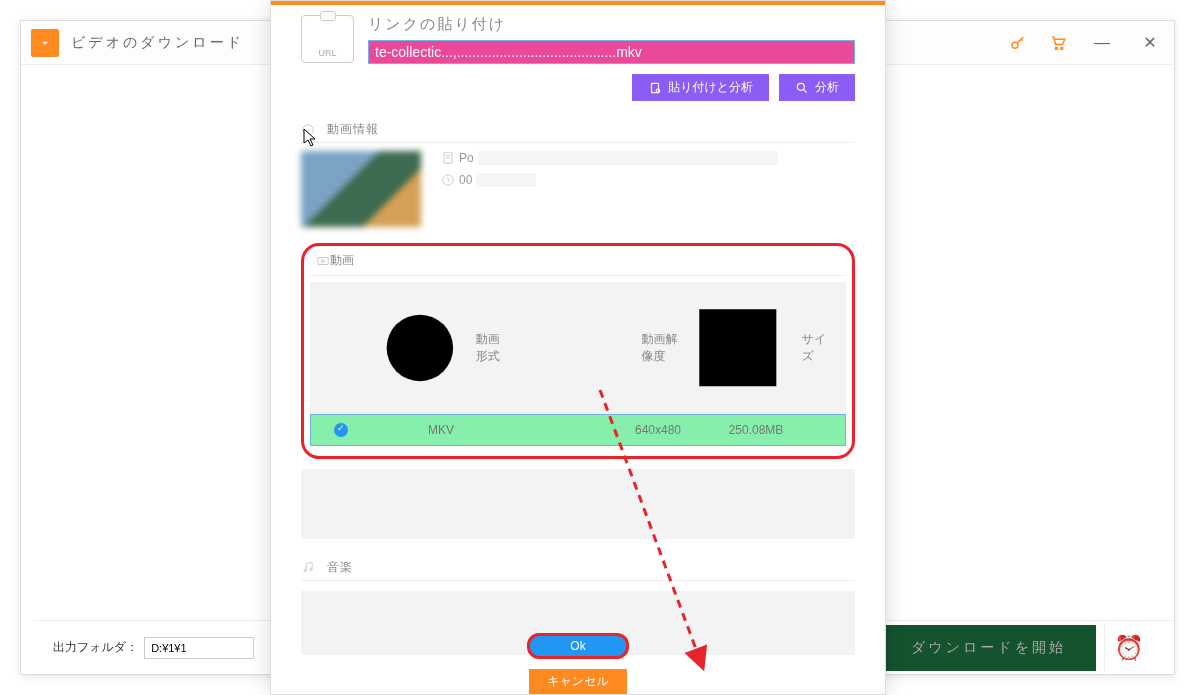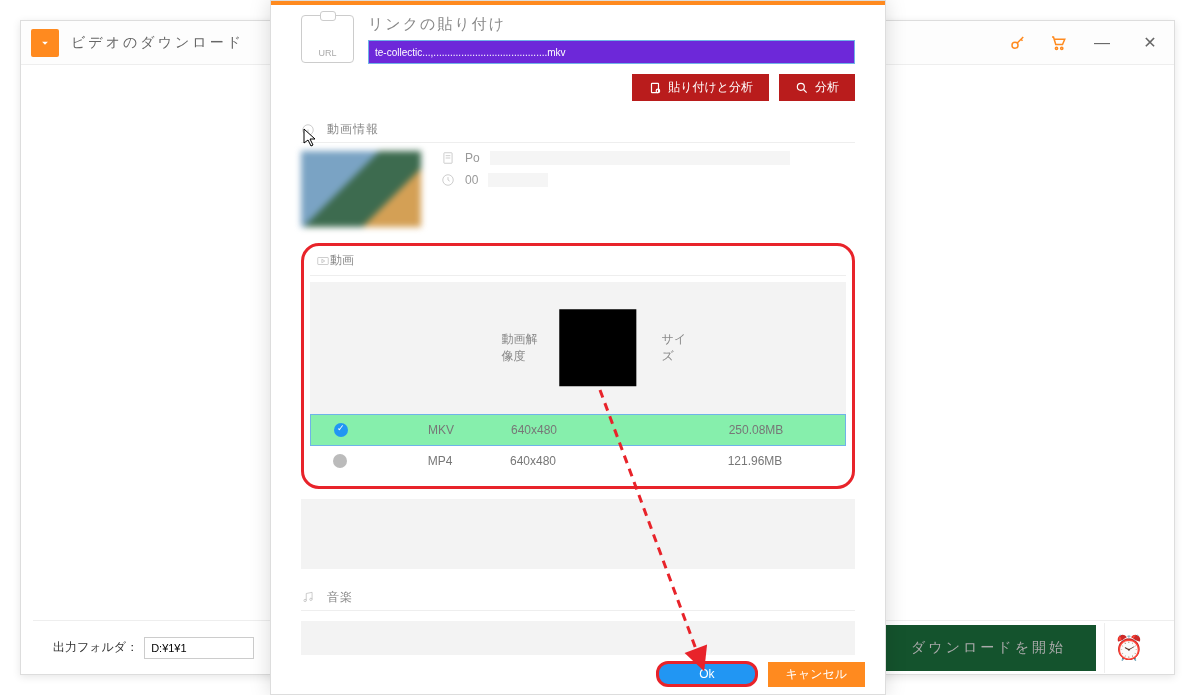--- a/index.html
+++ b/index.html
@@ -29,55 +29,55 @@
 .dialog { position: absolute; left: 270px; top: 0; width: 616px; height: 695px; background: #fff; box-shadow: 0 0 20px rgba(0,0,0,0.15); border: 1px solid #ddd; }
 .dialog-titlebar { height: 4px; background: #ff8a1f; }
 .dialog-body { padding: 10px 30px 0 30px; height: 650px; overflow: hidden; }
 
 .url-section { display: flex; align-items: flex-start; gap: 14px; }
 .clipboard-icon { width: 53px; height: 48px; border: 1px solid #ccc; border-radius: 4px; position: relative; display: flex; align-items: flex-end; justify-content: center; padding-bottom: 4px; }
 .clipboard-icon::before { content: ""; position: absolute; top: -5px; width: 14px; height: 8px; border: 1px solid #ccc; border-radius: 3px; background: #fff; }
 .clipboard-url-lbl { font-size: 9px; color: #aaa; letter-spacing: 0; }
 .url-right { flex: 1; }
 .url-label { font-size: 15px; color: #888; margin-bottom: 6px; letter-spacing: 2px; }
-.url-input { width: 100%; height: 24px; border: 1px solid #6fb3e8; background: #6d28d9; color: #fff; font-size: 10px; padding: 0 6px; }
+.url-input { width: 100%; height: 24px; border: 1px solid #6fb3e8; background: #ec4899; color: #fff; font-size: 14px; padding: 0 6px; }
 
 .url-buttons { display: flex; gap: 10px; justify-content: flex-end; margin-top: 10px; }
-.blue-btn { background: #b91c1c; color: #fff; border: none; padding: 5px 16px; font-size: 12px; display: flex; align-items: center; gap: 6px; cursor: pointer; }
+.blue-btn { background: #8b5cf6; color: #fff; border: none; padding: 5px 16px; font-size: 12px; display: flex; align-items: center; gap: 6px; cursor: pointer; }
 
 .section-header { display: flex; align-items: center; gap: 12px; font-size: 12px; color: #888; margin: 20px 0 8px 0; border-bottom: 1px solid #eee; padding-bottom: 4px; letter-spacing: 1px; }
 .section-header svg { width: 14px; height: 14px; stroke: #aaa; fill: none; }
 
 .video-info-row { display: flex; gap: 20px; margin-bottom: 16px; }
 .thumb { width: 120px; height: 76px; background: linear-gradient(135deg, #7aa3c4 0%, #7aa3c4 40%, #3d6b4f 40%, #3d6b4f 70%, #d4a055 70%); filter: blur(3px); }
 .video-meta { flex: 1; }
-.meta-row { display: flex; align-items: center; gap: 10px; font-size: 12px; color: #999; margin-bottom: 8px; }
+.meta-row { display: flex; align-items: center; gap: 4px; font-size: 12px; color: #999; margin-bottom: 8px; }
 .meta-row svg { width: 14px; height: 14px; stroke: #aaa; fill: none; }
 .meta-blur { width: 300px; height: 14px; background: #f5f5f5; }
 
 
 .video-table-wrap { border: 3px solid #e8232a; border-radius: 18px; padding: 6px 6px 10px 6px; position: relative; }
 .tbl-section-hdr { display: flex; align-items: center; font-size: 12px; color: #888; border-bottom: 1px solid #eee; padding: 0 6px 6px 6px; }
 .tbl-section-hdr svg { width: 14px; height: 14px; stroke: #aaa; fill: none; }
 .video-table { width: 100%; margin-top: 6px; }
 .tbl-header { display: flex; background: #f3f3f3; padding: 8px 0; font-size: 12px; color: #888; }
 .col-sel { width: 60px; text-align: center; }
 .col-fmt { width: 140px; display: flex; align-items: center; justify-content: center; gap: 6px; }
-.col-res { width: 170px; display: flex; align-items: center; justify-content: space-between; gap: 22px; }
+.col-res { width: 170px; display: flex; align-items: center; justify-content: flex-end; gap: 22px; }
 .col-size { width: 150px; display: flex; align-items: center; justify-content: center; gap: 6px; }
 .tbl-row { display: flex; padding: 8px 0; font-size: 12px; color: #777; align-items: center; }
 .tbl-row.selected { border: 1px solid #6fb3e8; background: #86efac; }
 .radio-check { width: 14px; height: 14px; border-radius: 50%; margin: 0 auto; }
 .radio-check.on { background: #2196f3; position: relative; }
 .radio-check.on::after { content: "✓"; color: #fff; font-size: 9px; position: absolute; top: 0; left: 3px; }
 .radio-check.off { background: #bbb; }
 
 .empty-box { background: #f3f3f3; height: 70px; margin-top: 10px; }
 
-.dialog-footer { position: absolute; bottom: 0; left: 0; right: 0; height: 40px; display: flex; align-items: center; justify-content: flex-end; gap: 10px; padding: 0 20px; }
+.dialog-footer { position: absolute; bottom: 0; left: 0; right: 0; height: 40px; display: flex; align-items: center; justify-content: flex-end; gap: 10px; padding: 0 20px; flex-direction: column; }
 .ok-btn { background: #2196f3; color: #fff; border: 3px solid #e8232a; border-radius: 12px; padding: 3px 40px; font-size: 12px; cursor: pointer; }
 .cancel-btn { background: #ff8a1f; color: #fff; border: none; padding: 4px 18px; font-size: 12px; cursor: pointer; }
 
 
 .arrow-annotation { position: absolute; left: 590px; top: 380px; width: 160px; height: 300px; pointer-events: none; z-index: 100; }
 
 
 .cursor-img { position: absolute; left: 303px; top: 128px; z-index: 200; pointer-events: none; }
 </style>
 </head>
@@ -188,20 +188,27 @@
       <div class="tbl-section-hdr">
         <svg viewBox="0 0 24 24">
             <rect x="3" y="6" width="18" height="12" rx="1"></rect>
             <path d="M10 9l5 3-5 3z"></path>
           </svg>
         <span>動画</span>
       </div>
       <div class="video-table">
         <div class="tbl-header">
           <div class="col-sel"></div>
+          <div class="col-fmt">
+            <svg class="col-icon" viewBox="0 0 24 24">
+                <circle cx="12" cy="12" r="8"></circle>
+                <circle cx="12" cy="12" r="3"></circle>
+              </svg>
+            <span>動画形式</span>
+          </div>
           <div class="col-res">
             <svg class="col-icon" viewBox="0 0 24 24">
                 <path d="M4 4h5M4 4v5M20 4h-5M20 4v5M4 20h5M4 20v-5M20 20h-5M20 20v-5"></path>
               </svg>
             <span>動画解像度</span>
           </div>
           <div class="col-size">
             <svg class="col-icon" viewBox="0 0 24 24">
                 <path d="M4 7V4h16v3M4 7h16v13H4z"></path>
               </svg>
@@ -209,28 +216,20 @@
           </div>
         </div>
         <div class="tbl-row selected">
           <div class="col-sel">
               <div class="radio-check on"></div>
             </div>
           <div class="col-fmt">MKV</div>
           <div class="col-res">640x480</div>
           <div class="col-size">250.08MB</div>
         </div>
-        <div class="tbl-row">
-          <div class="col-sel">
-              <div class="radio-check off"></div>
-            </div>
-          <div class="col-fmt">MP4</div>
-          <div class="col-res">640x480</div>
-          <div class="col-size">121.96MB</div>
-        </div>
       </div>
     </div>
 
     <div class="empty-box"></div>
 
     <div class="section-header">
       <svg viewBox="0 0 24 24">
           <path d="M9 18V6l10-2v12"></path>
           <circle cx="7" cy="18" r="2"></circle>
           <circle cx="17" cy="16" r="2"></circle>

